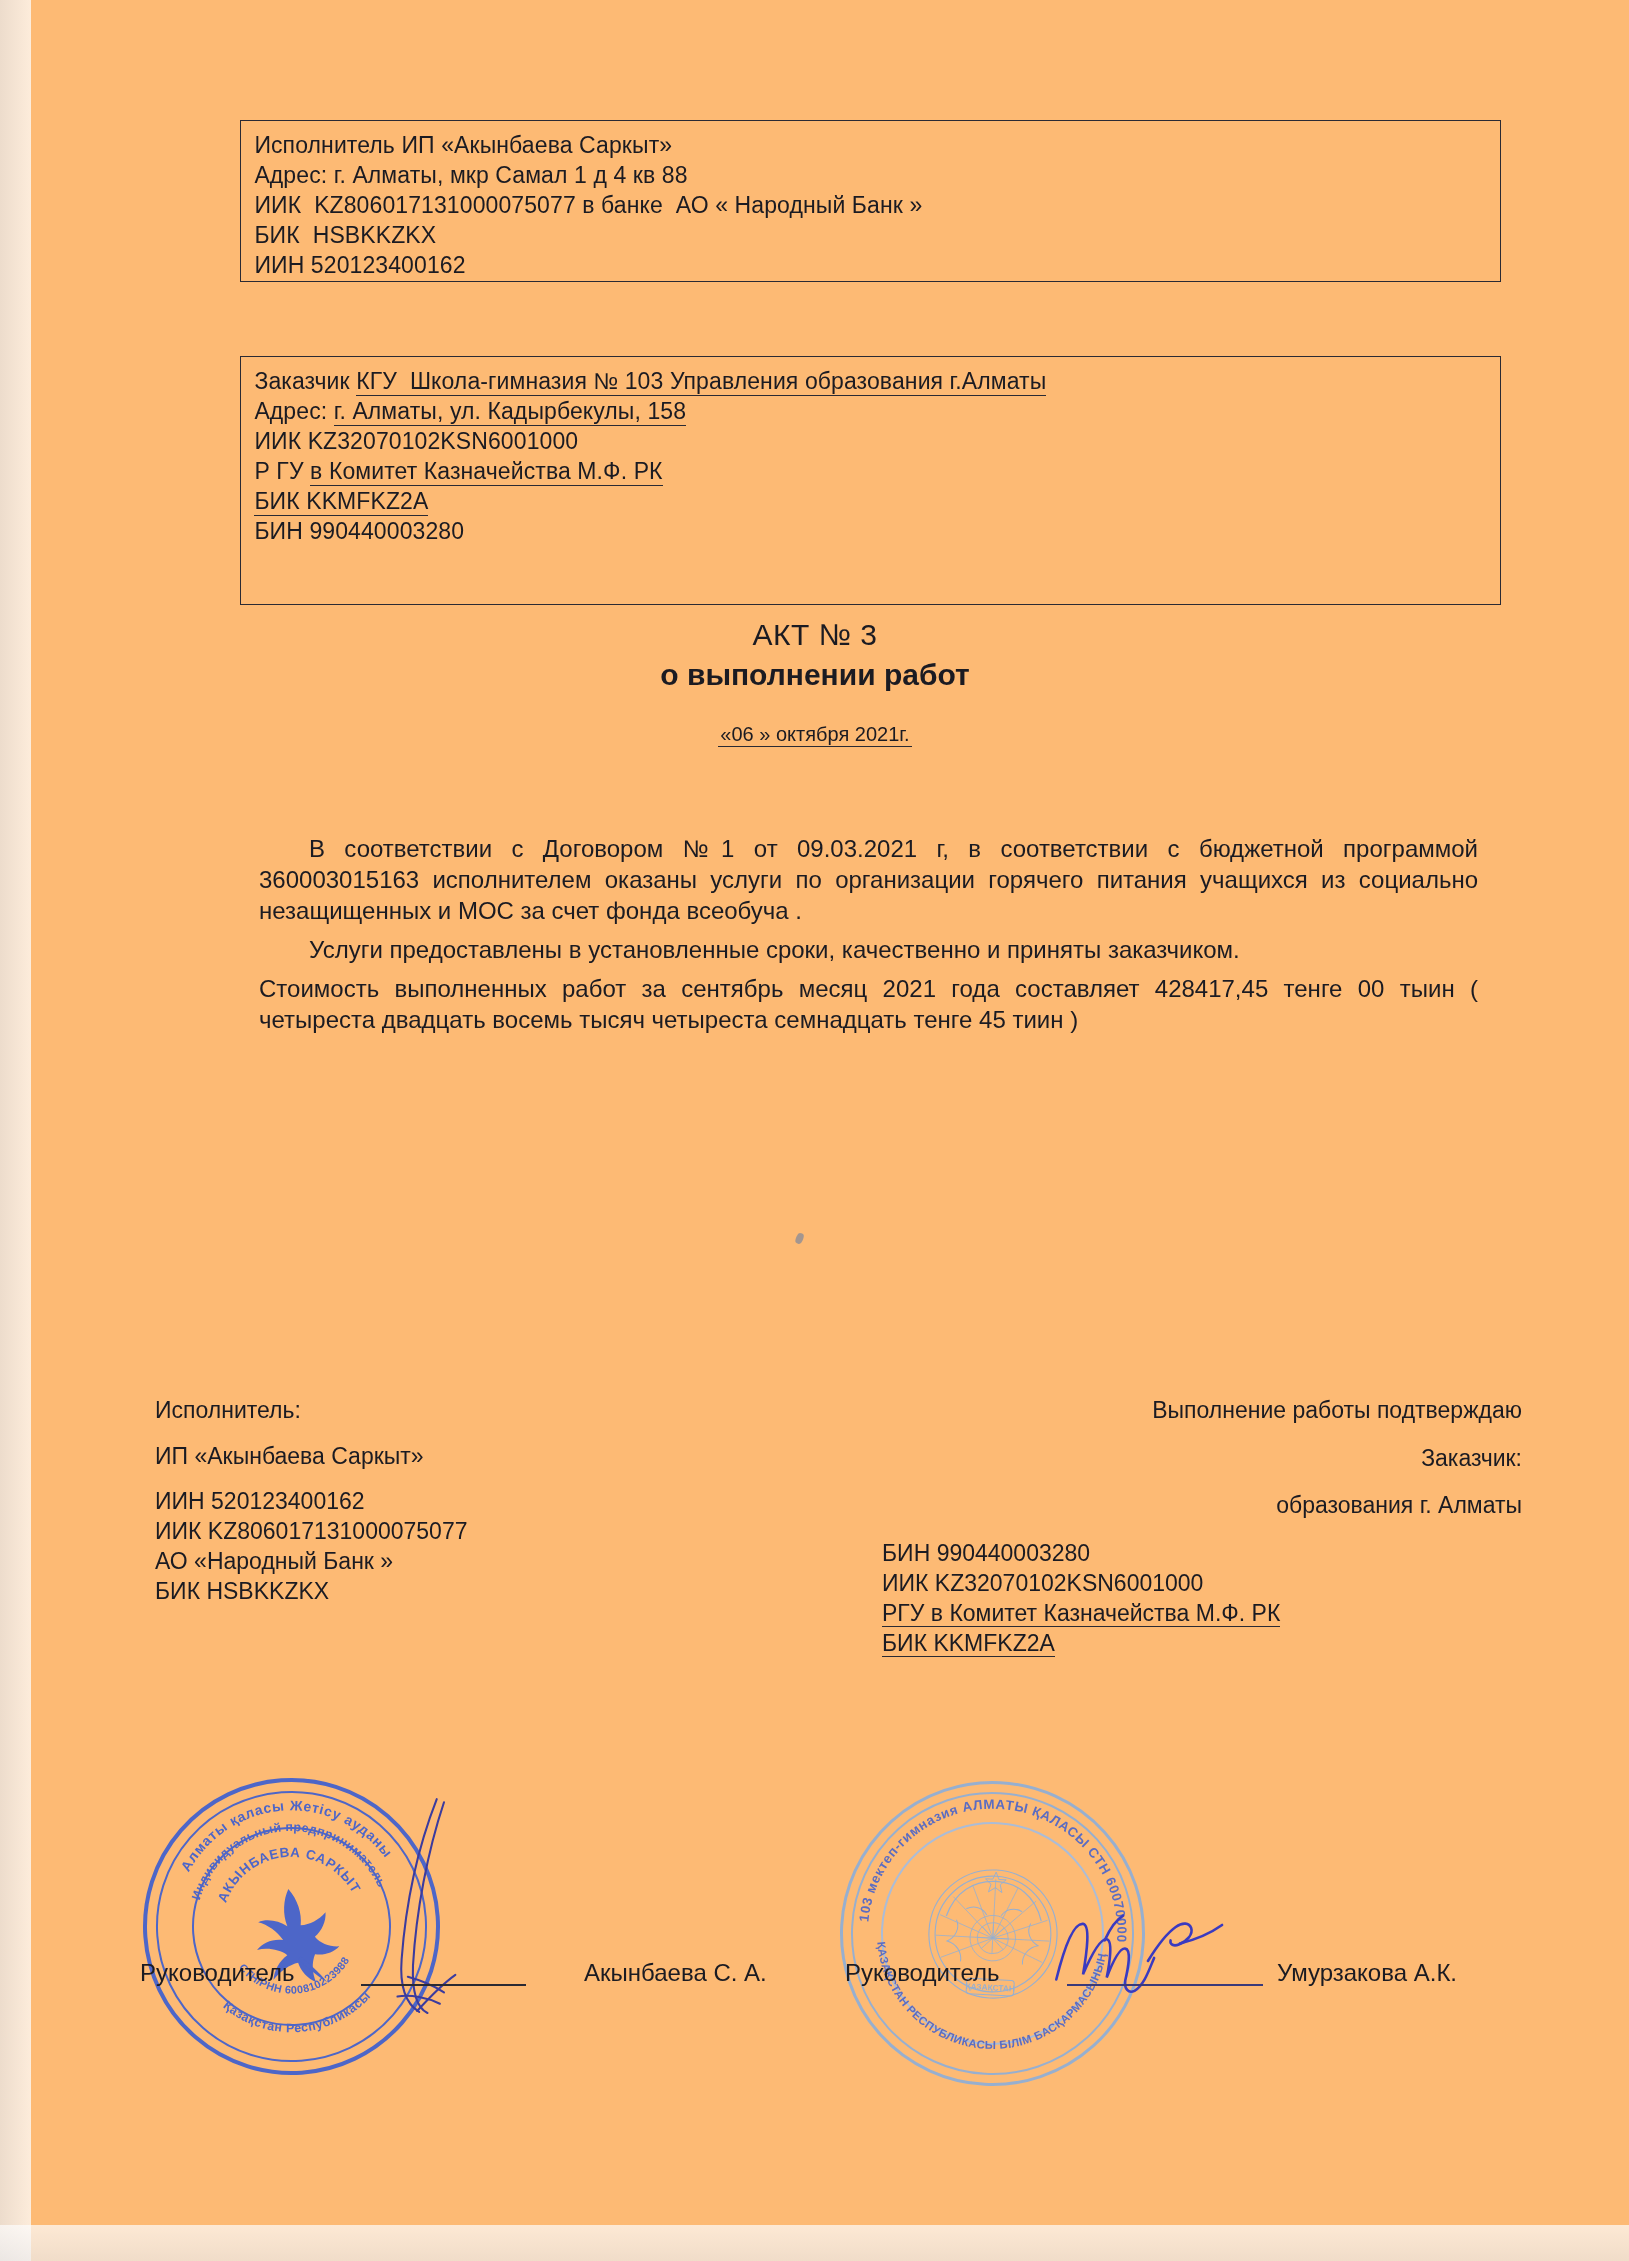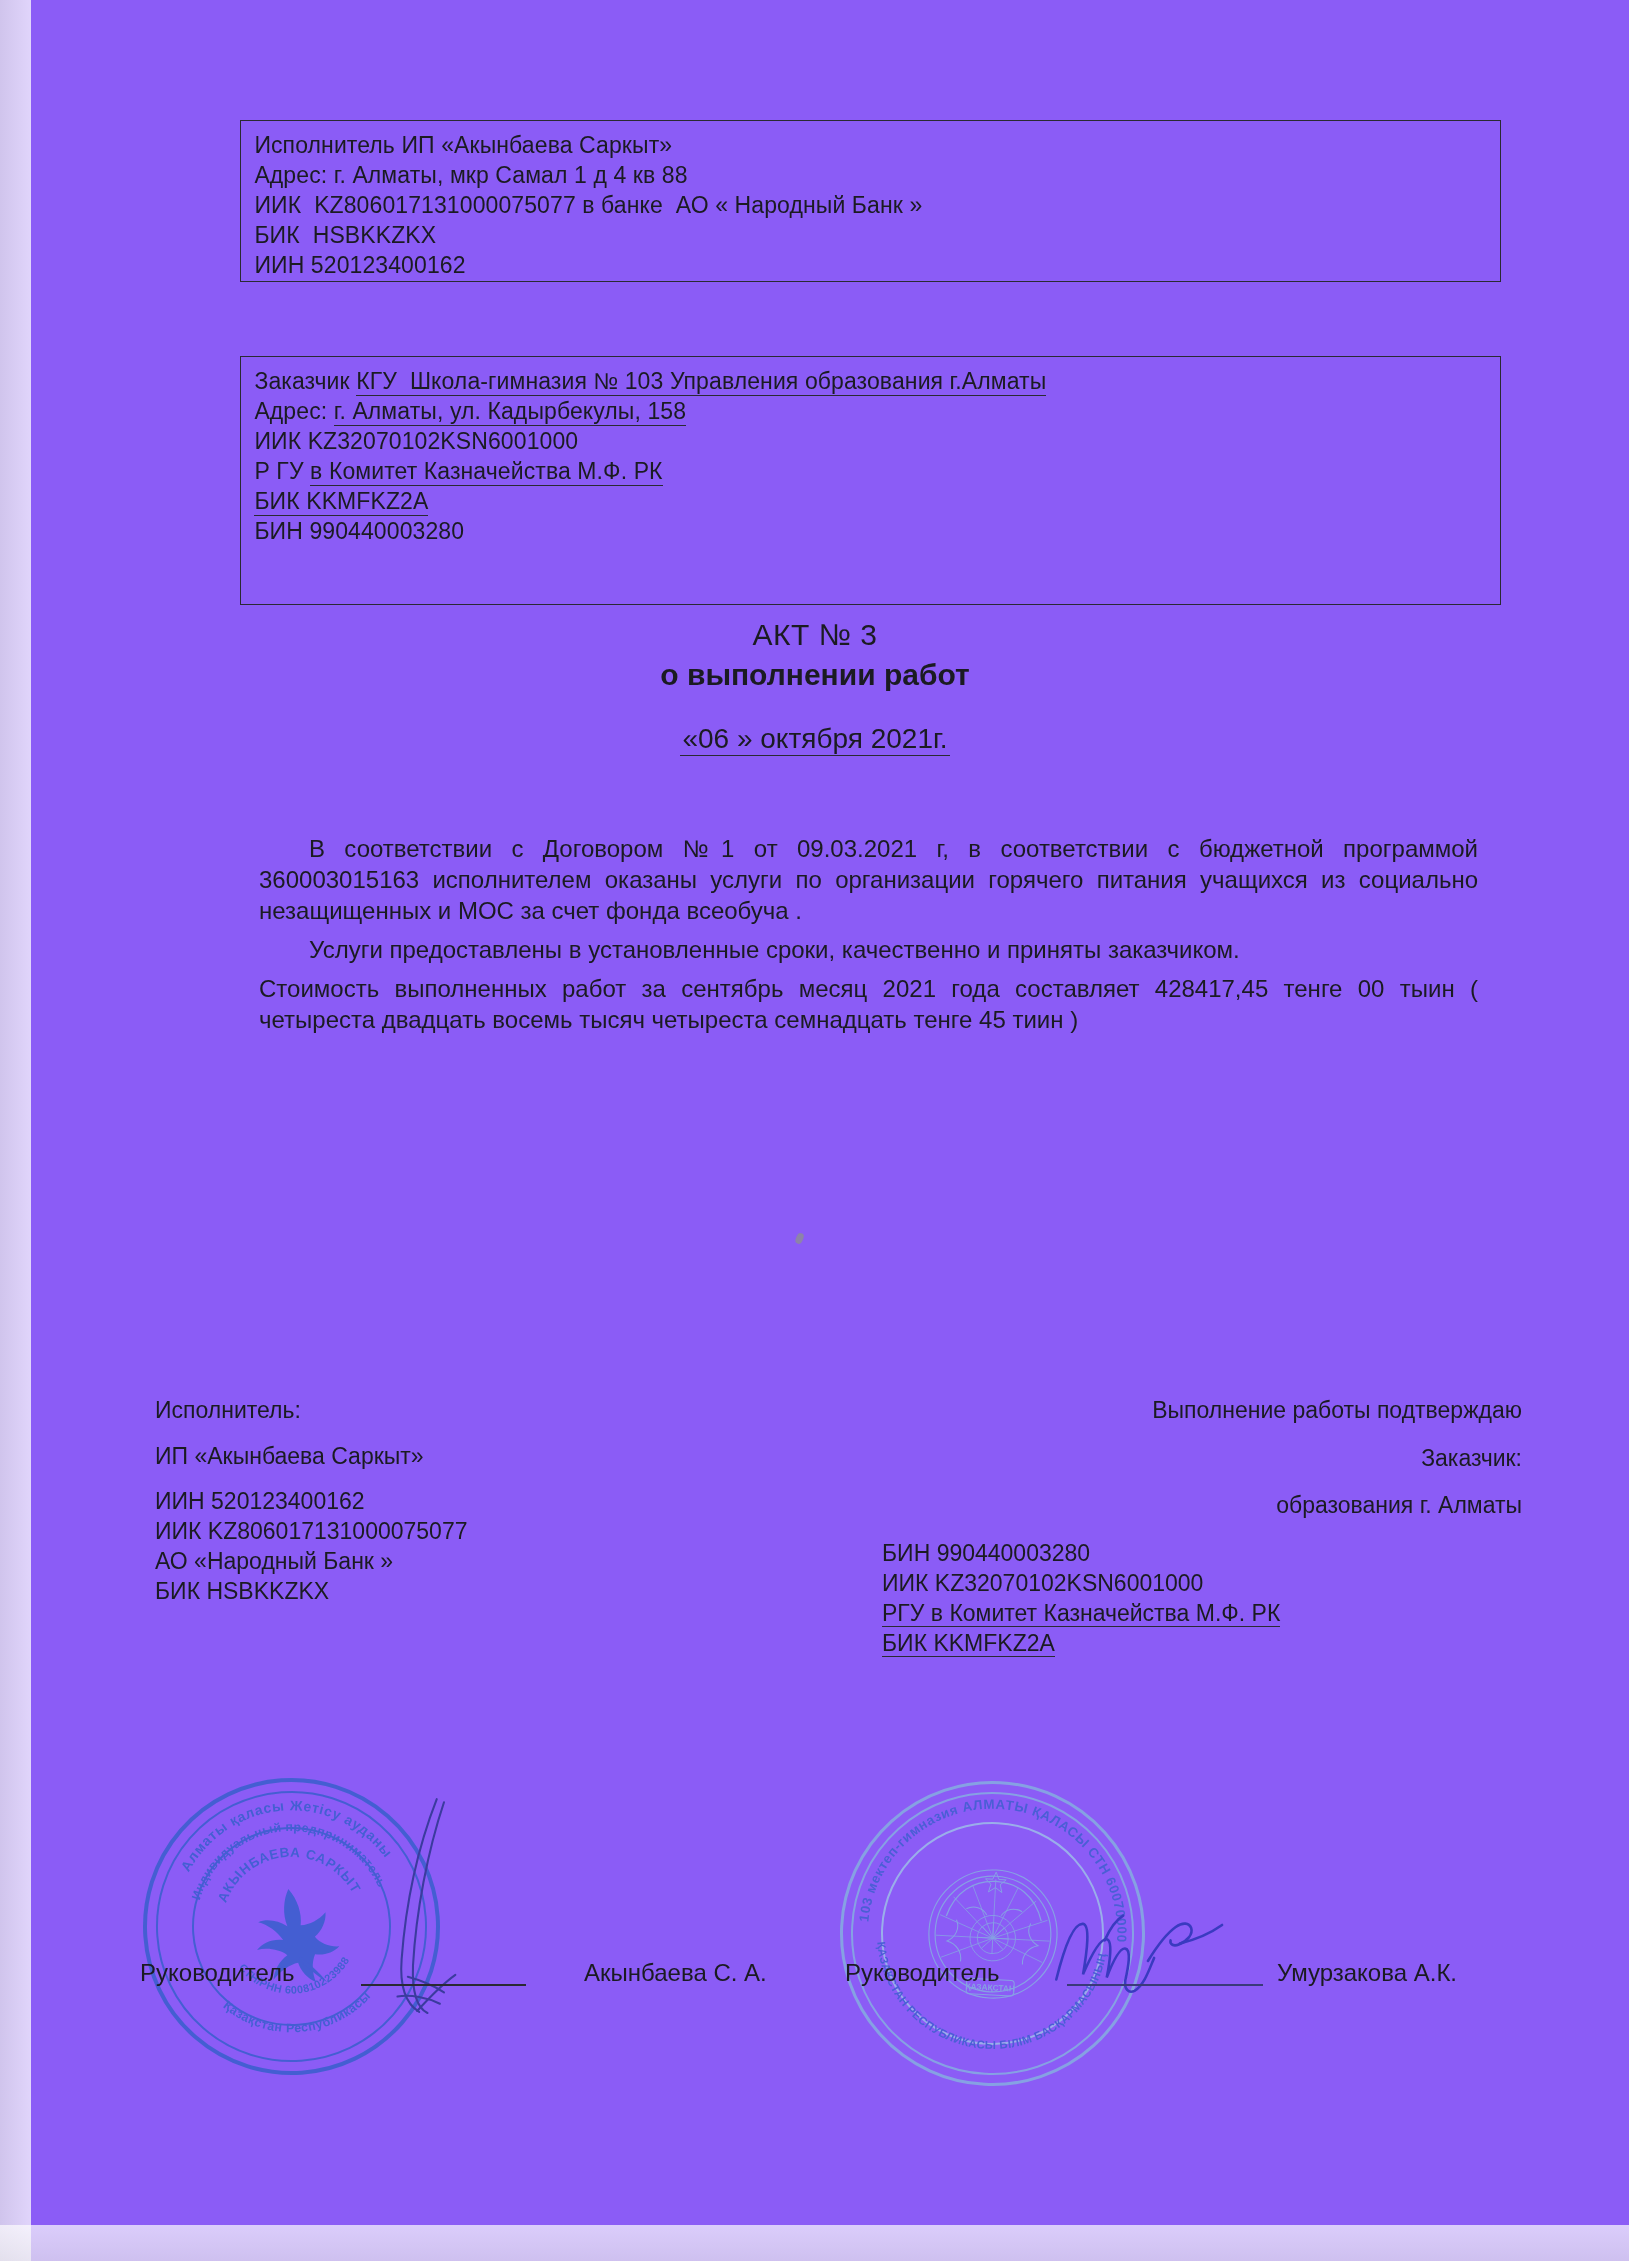--- a/index.html
+++ b/index.html
@@ -13,21 +13,21 @@
     position: relative;
     font-family: "Liberation Sans", "DejaVu Sans", sans-serif;
     color: #1b1b22;
     overflow: hidden;
   }
 
   
   .page {
     position: absolute;
     inset: 0;
-    background: #8b5cf6;
+    background: #fdba74;
   }
   .scan-edge-left {
     position: absolute;
     left: 0; top: 0;
     width: 31px; height: 100%;
     background: linear-gradient(to right, #e7e7e9, #fdfdfd);
     opacity: .75;
   }
   .scan-edge-bottom {
     position: absolute;
@@ -71,21 +71,21 @@
   .doc-subtitle {
     font-size: 30px;
     font-weight: bold;
     line-height: 40px;
   }
   .doc-date {
     position: absolute;
     left: 0; top: 723px;
     width: 100%;
     text-align: center;
-    font-size: 28px;
+    font-size: 20px;
   }
   .doc-date span { border-bottom: 1.5px solid #2a2a33; padding: 0 2.1px 1px 2.1px; }
 
   
   .body-block {
     position: absolute;
     left: 251px;
     top: 825px;
     width: 1235px;
     font-size: 24px;

